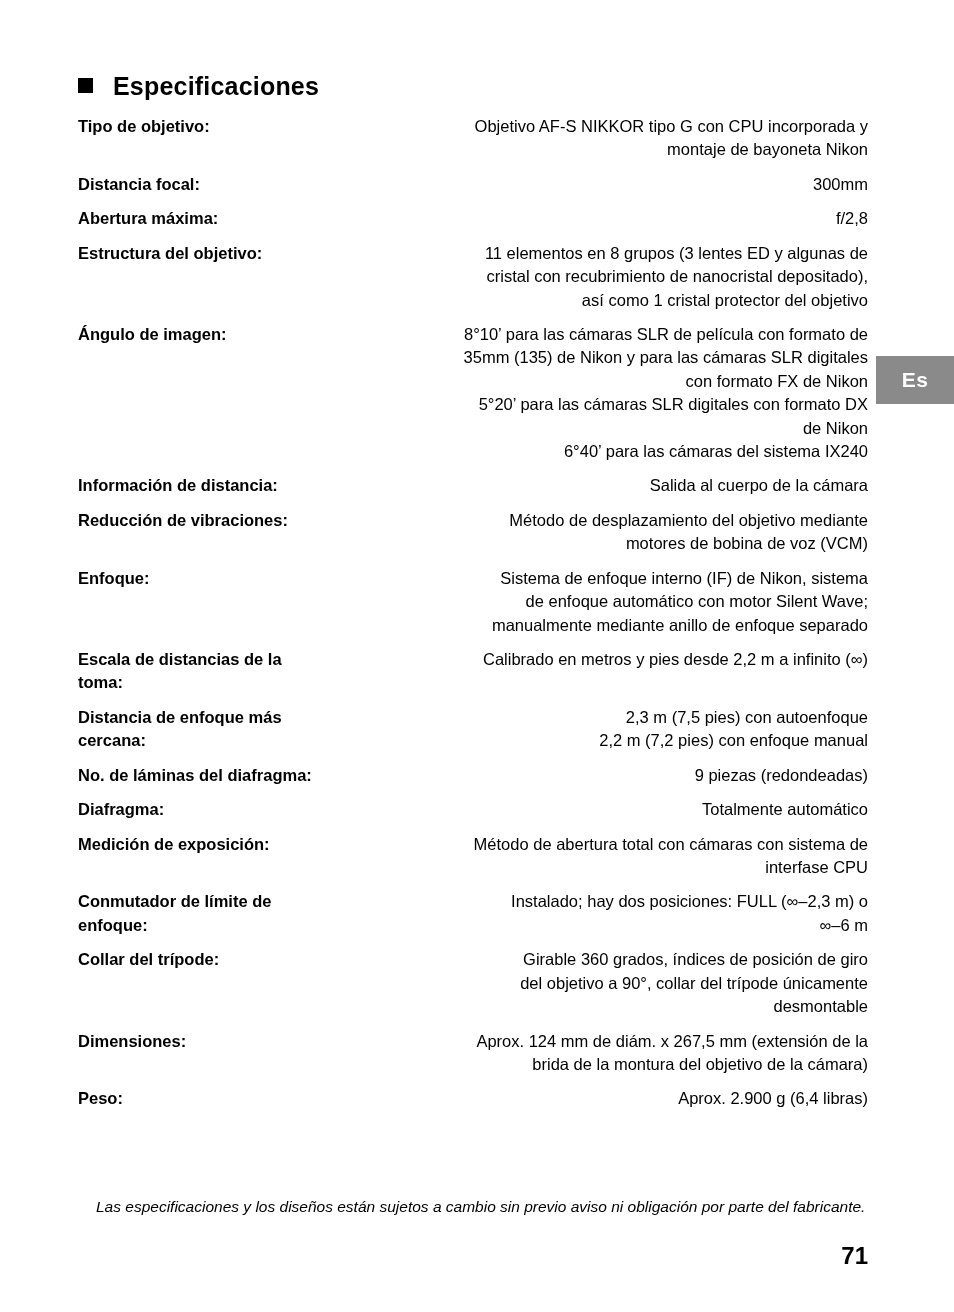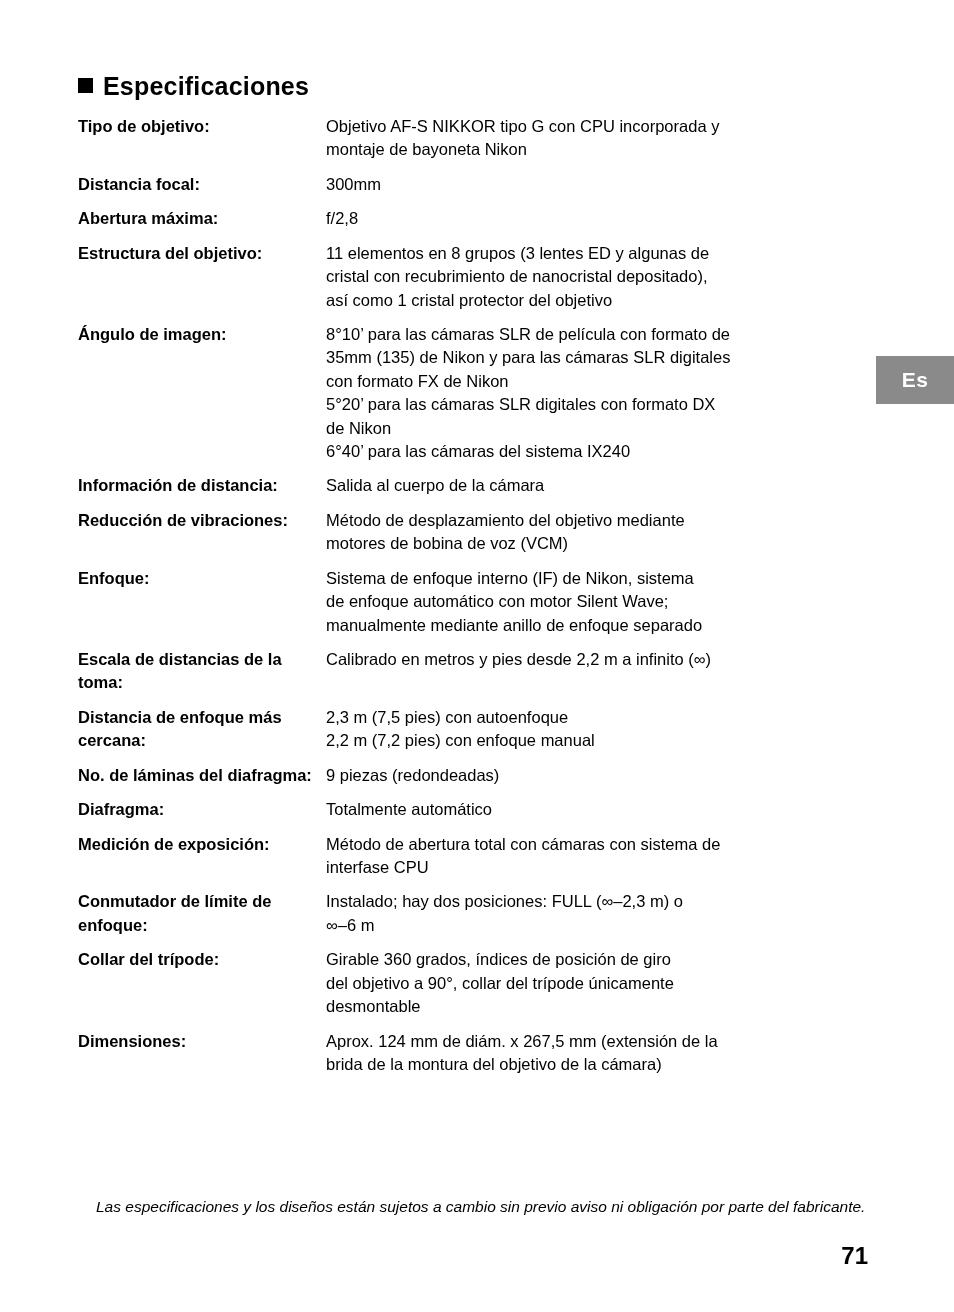--- a/index.html
+++ b/index.html
@@ -38,21 +38,21 @@
   }
   .content {
     position: absolute;
     left: 78px;
     top: 72px;
     width: 790px;
   }
   .title-row {
     display: flex;
     align-items: center;
-    gap: 10px;
+    gap: 20px;
     margin-bottom: 14px;
   }
   .title-square {
     width: 15px;
     height: 15px;
     background: #000;
     display: inline-block;
     margin-bottom: 3px;
   }
   .title-text {
@@ -70,20 +70,21 @@
     font-size: 16.5px;
     line-height: 1.42;
   }
   td.label {
     width: 248px;
     font-weight: bold;
     padding-right: 8px;
   }
   td.value {
     font-weight: normal;
+    text-align: right;
   }
   .value .line {
     display: block;
   }
   .footnote {
     position: absolute;
     left: 96px;
     top: 1196px;
     width: 790px;
     font-style: italic;
@@ -219,20 +220,26 @@
             <span class="line">desmontable</span>
           </td>
         </tr>
         <tr>
           <td class="label">Dimensiones:</td>
           <td class="value">
             <span class="line">Aprox. 124 mm de diám. x 267,5 mm (extensión de la</span>
             <span class="line">brida de la montura del objetivo de la cámara)</span>
           </td>
         </tr>
+        <tr>
+          <td class="label">Peso:</td>
+          <td class="value">
+            <span class="line">Aprox. 2.900 g (6,4 libras)</span>
+          </td>
+        </tr>
       </tbody>
     </table>
   </div>
 
   <div class="footnote">
     <span class="line">Las especificaciones y los diseños están sujetos a cambio sin previo aviso ni obligación por</span>
     <span class="line">parte del fabricante.</span>
   </div>
 
   <div class="page-number">71</div>

